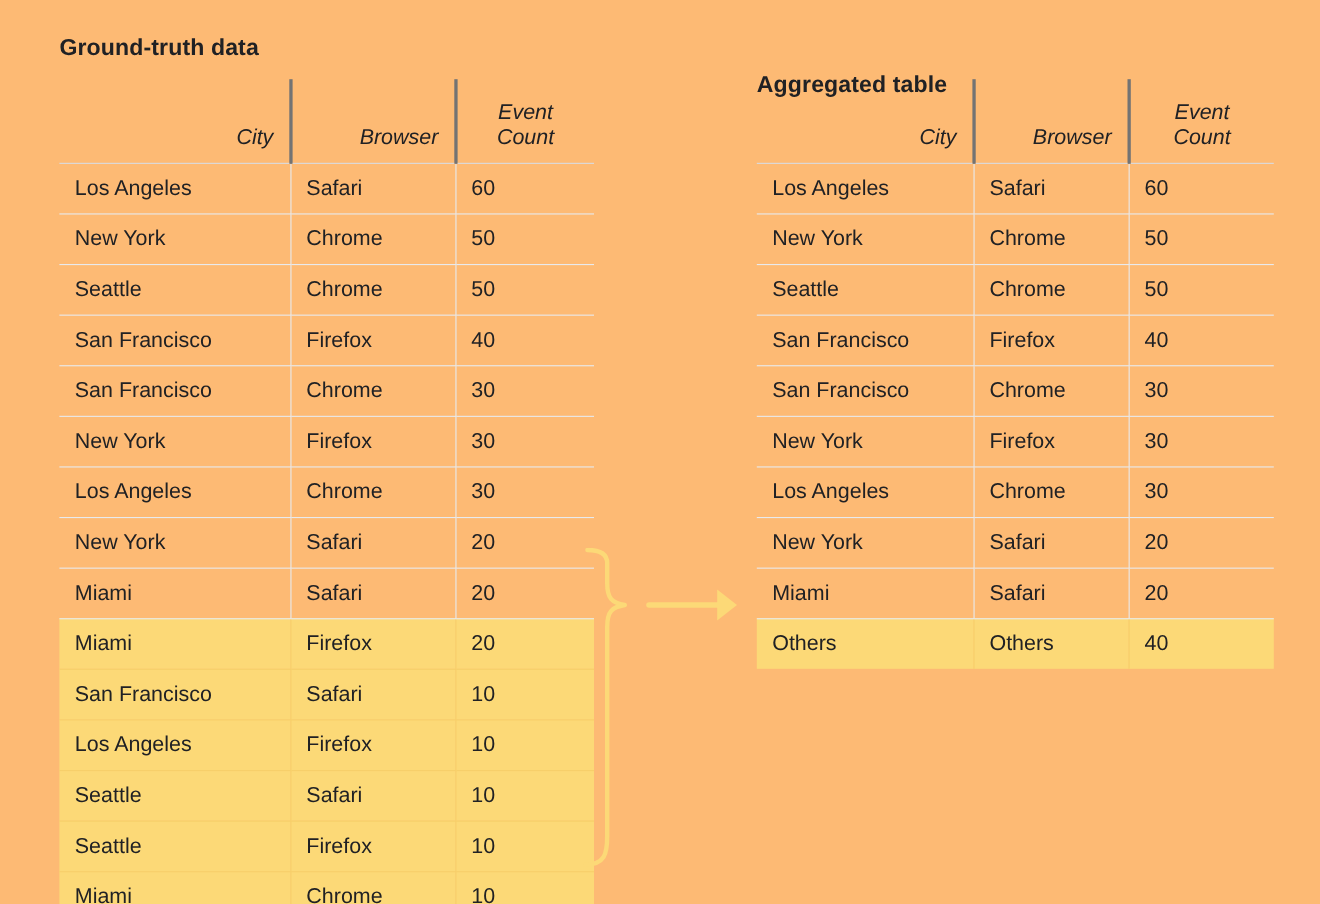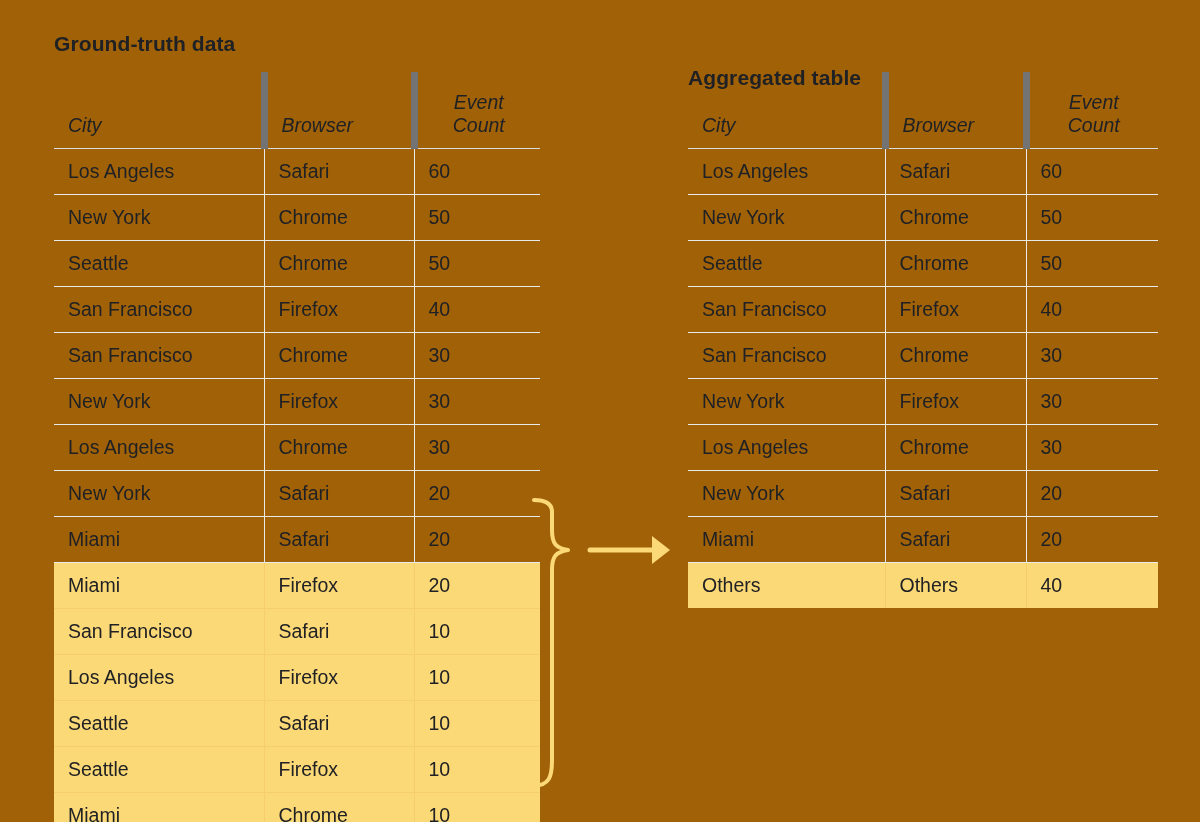--- a/index.html
+++ b/index.html
@@ -8,21 +8,21 @@
     padding: 0;
     width: 1200px;
     height: 822px;
     background: #ffffff;
     font-family: "Liberation Sans", sans-serif;
   }
   .page {
     position: relative;
     width: 1200px;
     height: 822px;
-    background: #a16207;
+    background: #fdba74;
     overflow: hidden;
   }
 
   
   .panel {
     position: absolute;
     top: 0;
   }
   .panel-left  { left: 40px;  width: 500px; }
   .panel-right { left: 680px; width: 500px; }
@@ -55,26 +55,26 @@
   table.dt col.c-count   { width: 126px; }
   .panel-right table.dt col.c-city    { width: 197px; }
   .panel-right table.dt col.c-browser { width: 141px; }
   .panel-right table.dt col.c-count   { width: 132px; }
 
   table.dt th {
     font-weight: normal;
     font-style: italic;
     font-size: 19.5px;
     color: #202124;
-    text-align: left;
+    text-align: right;
     vertical-align: bottom;
     padding: 0 14px 11px 14px;
     height: 76px;
     border-bottom: 1px solid #dadce0;
-    border-right: 7px solid #737373;
+    border-right: 3px solid #737373;
     line-height: 1.18;
   }
   table.dt th.num {
     text-align: right;
     border-right: none;
   }
   table.dt th.num .hdr-wrap {
     display: block;
     text-align: center;
   }

